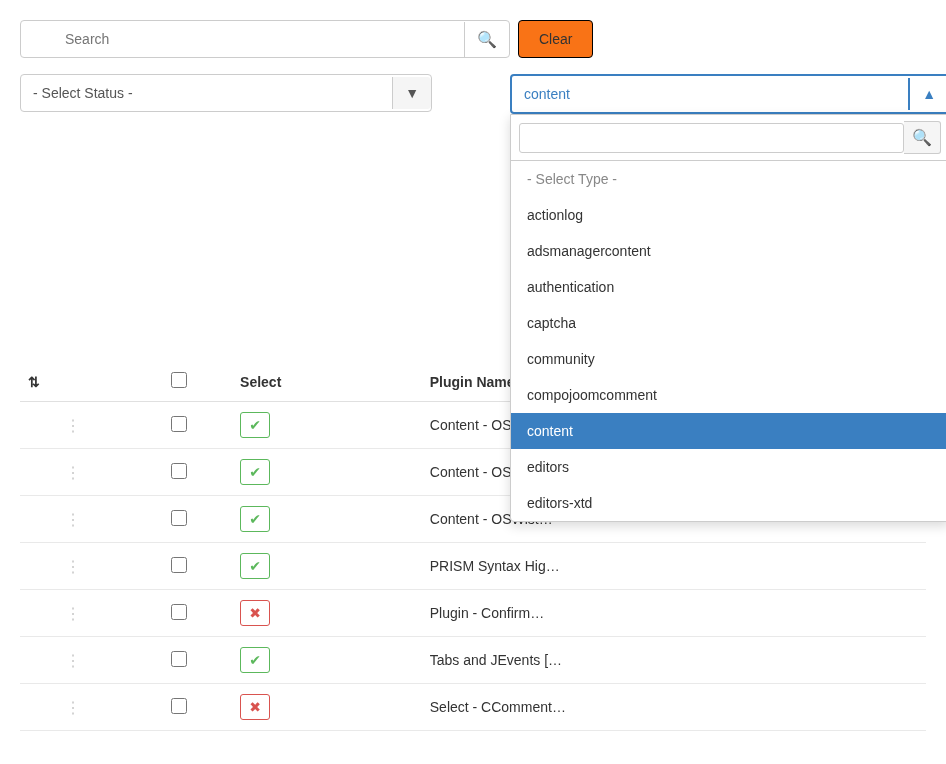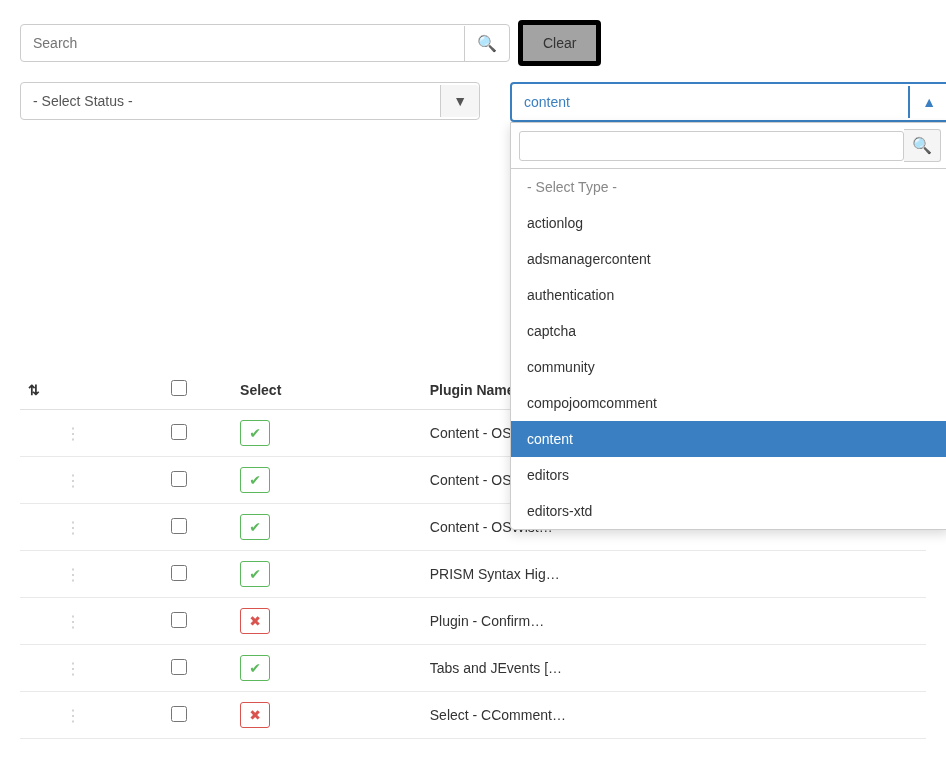--- a/index.html
+++ b/index.html
@@ -1,29 +1,29 @@
 <!DOCTYPE html>
 <html><head>
   <meta charset="utf-8">
   <style>
     * { box-sizing: border-box; margin: 0; padding: 0; font-family: -apple-system, BlinkMacSystemFont, 'Segoe UI', Arial, sans-serif; }
     body { background: #fff; font-size: 14px; color: #333; }
     .container { padding: 20px; max-width: 946px; }
 
     
     .toolbar { display: flex; gap: 8px; margin-bottom: 16px; align-items: center; }
-    .search-wrapper { display: flex; align-items: center; border: 1px solid #ccc; border-radius: 4px; background: #fff; flex: 1; max-width: 490px; }
+    .search-wrapper { display: flex; align-items: center; border: 1px solid #ccc; border-radius: 4px; background: #fff; flex: 1; max-width: 490px; padding-left: 32px; }
     .search-input { border: none; outline: none; padding: 10px 12px; font-size: 14px; flex: 1; color: #555; background: transparent; }
     .search-icon-btn { background: none; border: none; border-left: 1px solid #ccc; padding: 8px 12px; cursor: pointer; color: #555; font-size: 16px; }
     .btn-search-tools { background: #3a7fc1; color: #fff; border: none; border-radius: 4px; padding: 10px 20px; font-size: 14px; cursor: pointer; display: flex; align-items: center; gap: 6px; }
-    .btn-clear { background: #a3a3a3; color: #333; border: 5px solid #000000; border-radius: 4px; padding: 10px 20px; font-size: 14px; cursor: pointer; }
+    .btn-clear { background: #f97316; color: #333; border: 1px solid #000000; border-radius: 4px; padding: 10px 20px; font-size: 14px; cursor: pointer; }
 
     
     .filters-row { display: flex; gap: 0; margin-bottom: 0; position: relative; }
-    .select-status-wrapper { display: flex; align-items: center; border: 1px solid #ccc; border-radius: 4px; background: #fff; width: 460px; }
+    .select-status-wrapper { display: flex; align-items: center; border: 1px solid #ccc; border-radius: 4px; background: #fff; width: 412px; }
     .select-status { border: none; outline: none; padding: 10px 12px; font-size: 14px; flex: 1; color: #555; background: transparent; cursor: pointer; appearance: none; }
     .select-status-arrow { padding: 8px 12px; color: #555; border-left: 1px solid #ccc; cursor: pointer; background: #f5f5f5; border-radius: 0 4px 4px 0; }
 
     
     .type-dropdown-wrapper { position: absolute; left: 490px; top: 0; width: 440px; z-index: 100; }
     .type-selected { display: flex; align-items: center; border: 2px solid #3a7fc1; border-radius: 4px; background: #fff; cursor: pointer; }
     .type-selected-value { flex: 1; padding: 10px 12px; font-size: 14px; color: #3a7fc1; }
     .type-selected-arrow { padding: 8px 12px; color: #3a7fc1; border-left: 2px solid #3a7fc1; background: #fff; border-radius: 0 2px 2px 0; cursor: pointer; }
     .type-dropdown-menu { border: 1px solid #ccc; background: #fff; border-radius: 0 0 4px 4px; box-shadow: 0 4px 12px rgba(0,0,0,0.15); }
     .type-search-wrapper { display: flex; align-items: center; border-bottom: 1px solid #ccc; padding: 6px 8px; background: #fff; }

